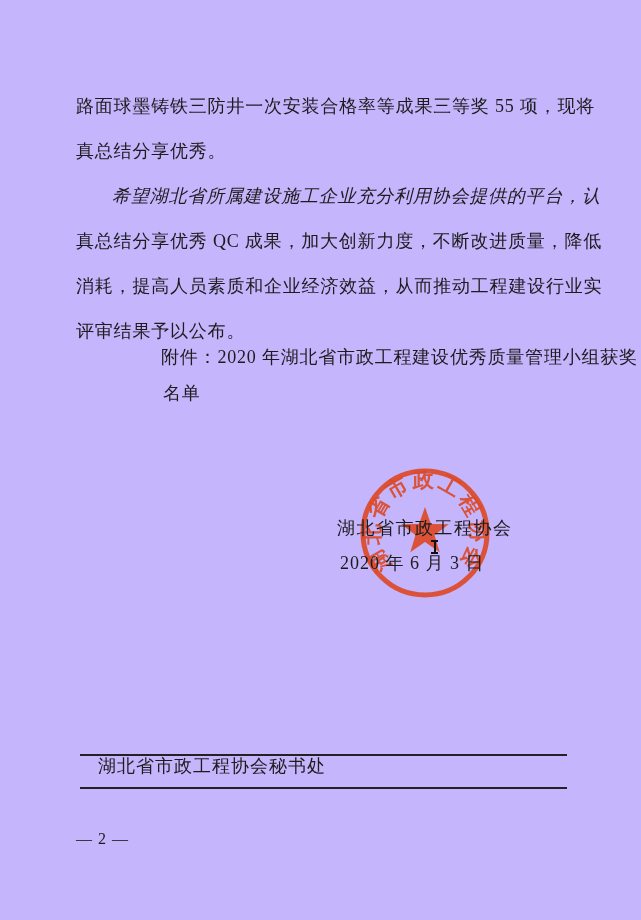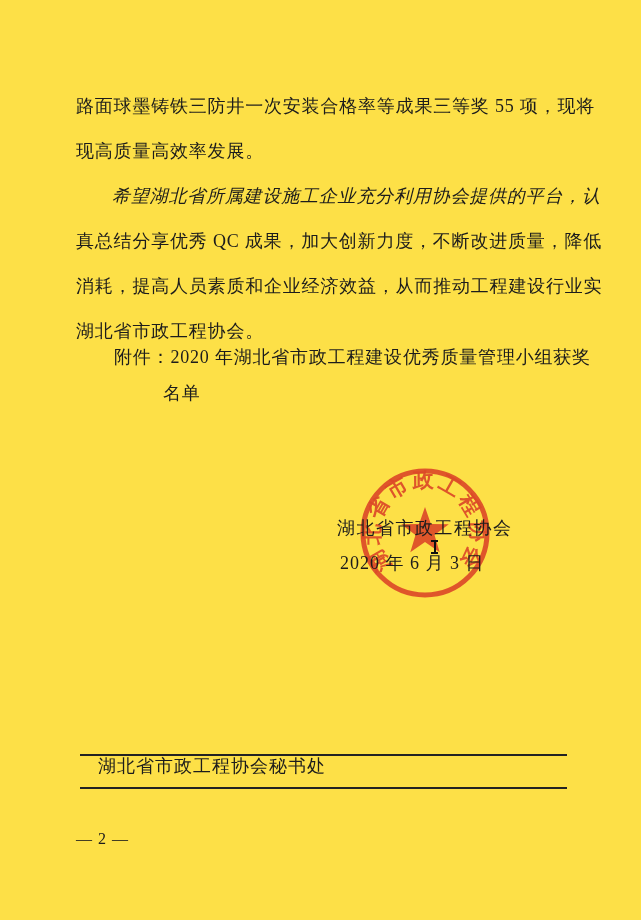--- a/index.html
+++ b/index.html
@@ -1,20 +1,20 @@
 <!DOCTYPE html>
 <html><head>
 <meta charset="utf-8">
 <style>
   html,body { margin:0; padding:0; }
   body { background:#ffffff; }
   .page {
     position:relative;
     width:641px; height:920px;
-    background:#fde047;
+    background:#c4b5fd;
     overflow:hidden;
     font-family:"Liberation Serif","DejaVu Serif",serif;
     color:#1c1c1c;
   }
 
   
   .bodytext {
     position:absolute;
     left:76px; top:84px; width:492px;
     font-size:18px;
@@ -29,20 +29,21 @@
   
   .attachment {
     position:absolute;
     left:114px; top:339px;
     font-size:18px;
   }
   .attachment .line {
     height:36px; line-height:36px;
     white-space:nowrap;
     letter-spacing:0.8px;
+    margin-left:47px;
   }
   .attachment .line-2 { margin-left:49px; }
 
   
   .seal-svg {
     position:absolute;
     left:350px; top:458px;
     width:150px; height:150px;
     z-index:1;
   }
@@ -112,25 +113,25 @@
     white-space:nowrap;
   }
 </style>
 </head>
 <body>
 
 <div class="page">
 
   <div class="bodytext">
     <div class="line">路面球墨铸铁三防井一次安装合格率等成果三等奖 55 项，现将</div>
-    <div class="line">现高质量高效率发展。</div>
+    <div class="line">真总结分享优秀。</div>
     <div class="line indent">希望湖北省所属建设施工企业充分利用协会提供的平台，认</div>
     <div class="line">真总结分享优秀 QC 成果，加大创新力度，不断改进质量，降低</div>
     <div class="line">消耗，提高人员素质和企业经济效益，从而推动工程建设行业实</div>
-    <div class="line">湖北省市政工程协会。</div>
+    <div class="line">评审结果予以公布。</div>
   </div>
 
   <div class="attachment">
     <div class="line">附件：2020 年湖北省市政工程建设优秀质量管理小组获奖</div>
     <div class="line line-2">名单</div>
   </div>
 
   <svg class="seal-svg" viewBox="0 0 150 150" aria-hidden="true">
     <defs>
       <path id="sealArc" d="M 42.5 107.5 A 46 46 0 1 1 107.5 107.5" fill="none"></path>

